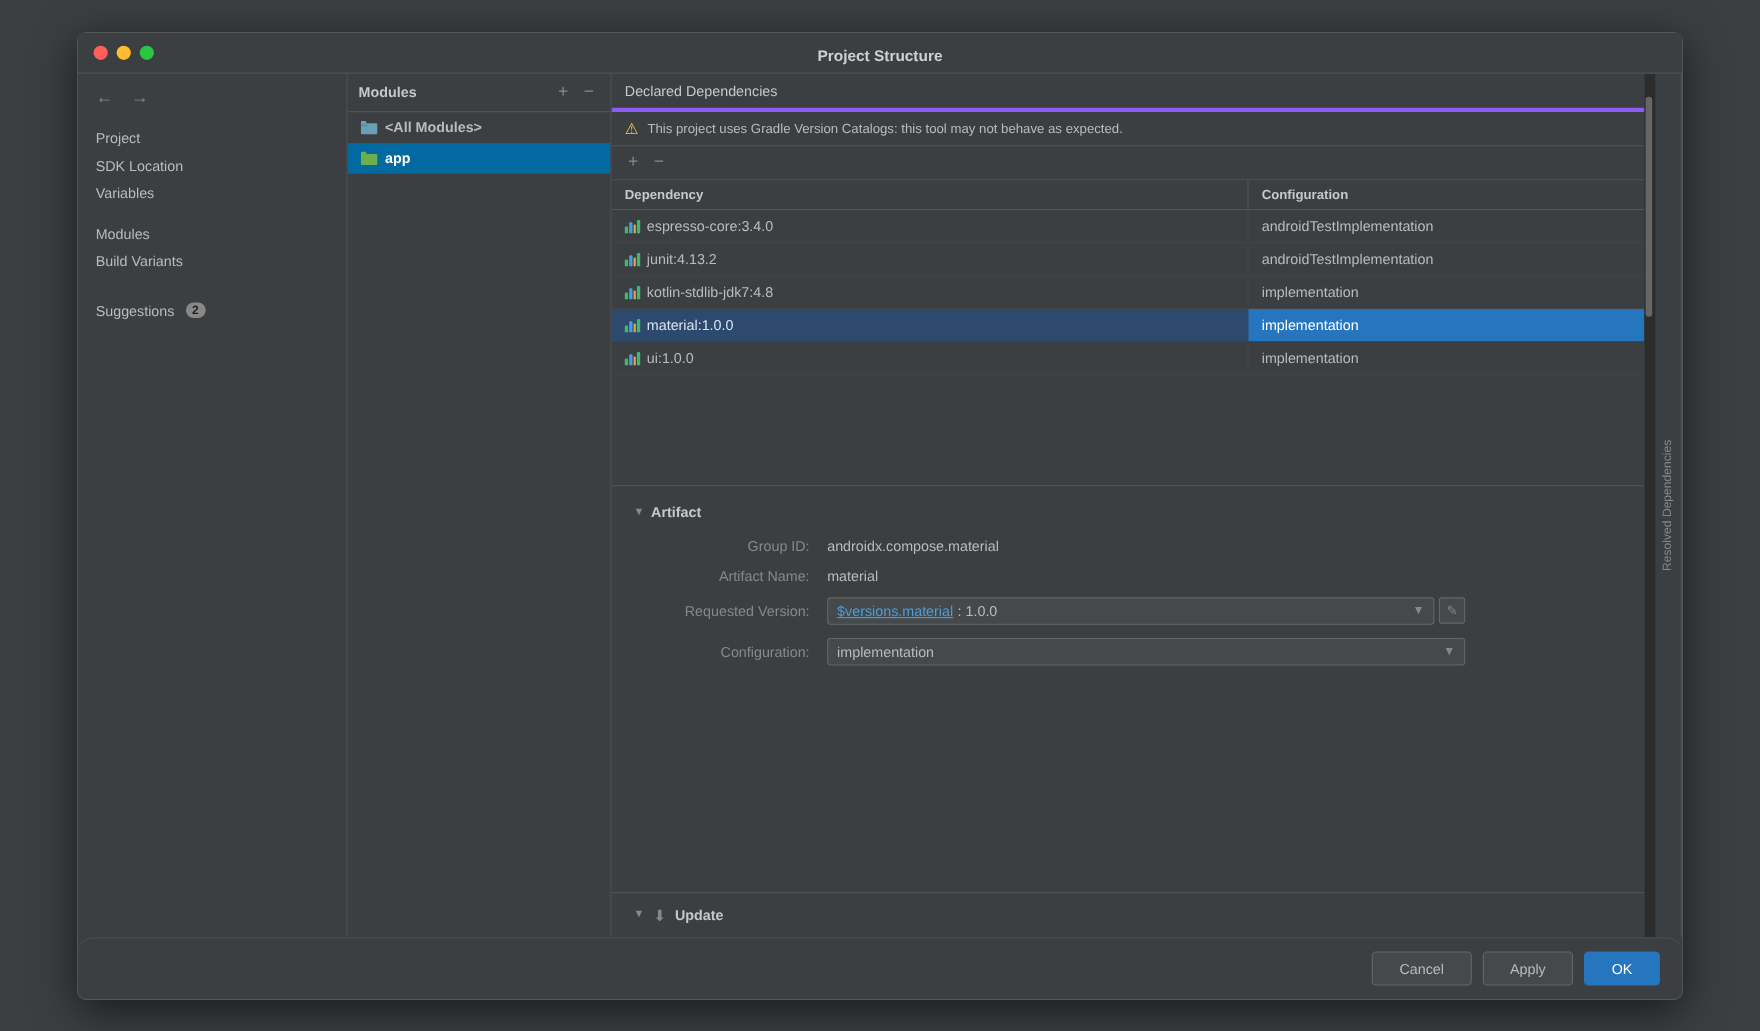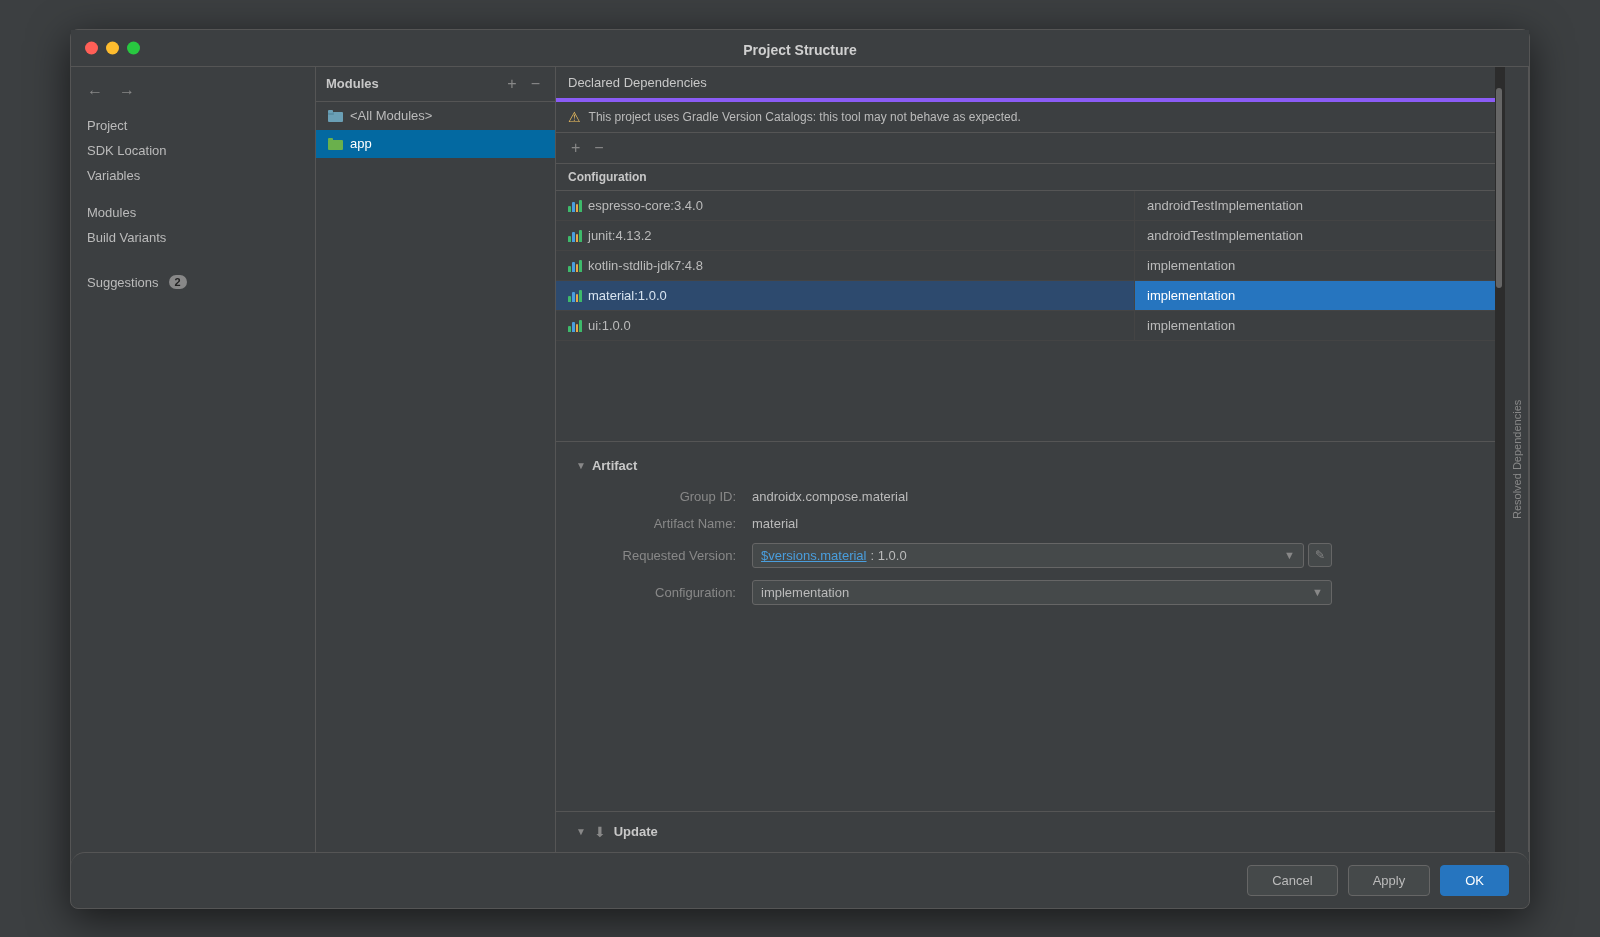--- a/index.html
+++ b/index.html
@@ -133,20 +133,21 @@
       flex: 1;
       overflow-y: auto;
     }
     .module-item {
       display: flex;
       align-items: center;
       padding: 6px 12px;
       gap: 6px;
       cursor: pointer;
       color: #bbbbbb;
+      font-weight: bold;
     }
     .module-item.active {
       background: #0369a1;
       color: #ffffff;
     }
     .module-icon {
       width: 16px;
       height: 16px;
       display: inline-flex;
       align-items: center;
@@ -530,20 +531,21 @@
           <span class="warning-icon">⚠</span>
           <span>This project uses Gradle Version Catalogs: this tool may not behave as expected.</span>
         </div>
 
         <div class="deps-toolbar">
           <button class="icon-btn">+</button>
           <button class="icon-btn">−</button>
         </div>
 
         <div class="deps-table-header">
+          <div class="col-dep">Dependency</div>
           <div class="col-config">Configuration</div>
         </div>
 
         <div class="deps-table">
 
           <div class="dep-row">
             <div class="dep-name">
               <span class="bar-icon">
                 <span style="height:6px;background:#3dba6a;"></span>
                 <span style="height:10px;background:#4a9edd;"></span>

